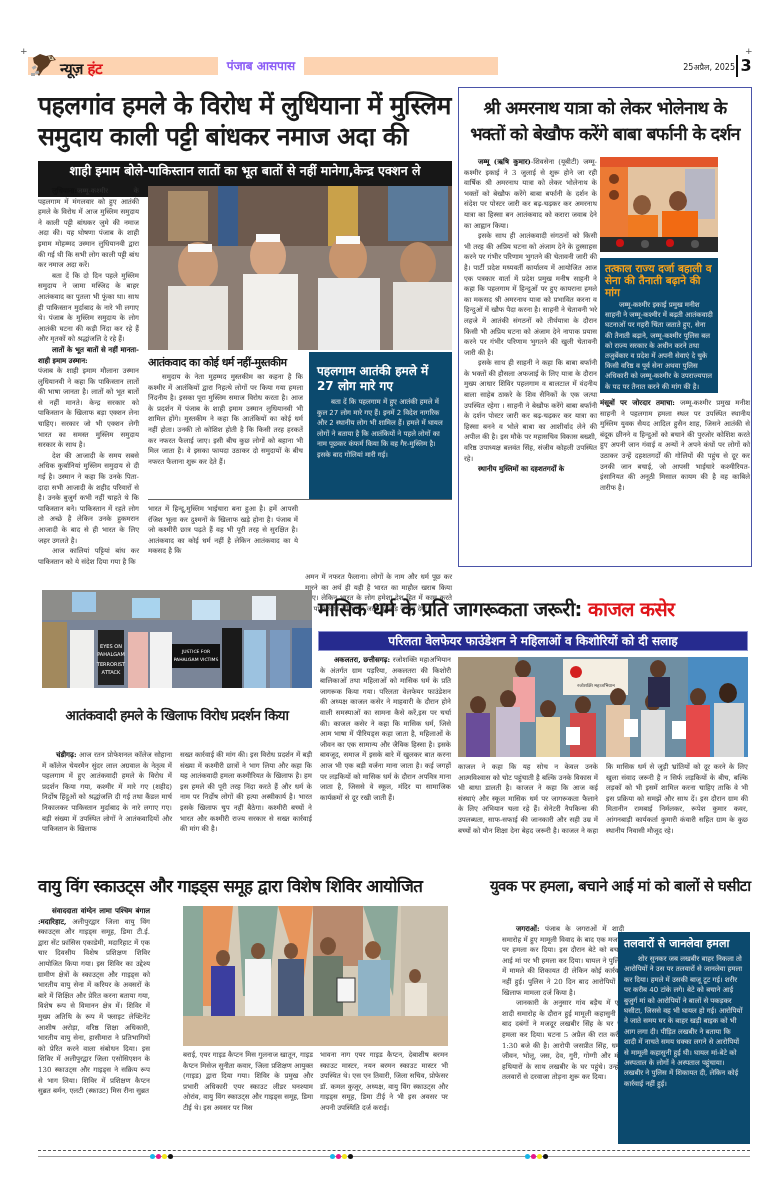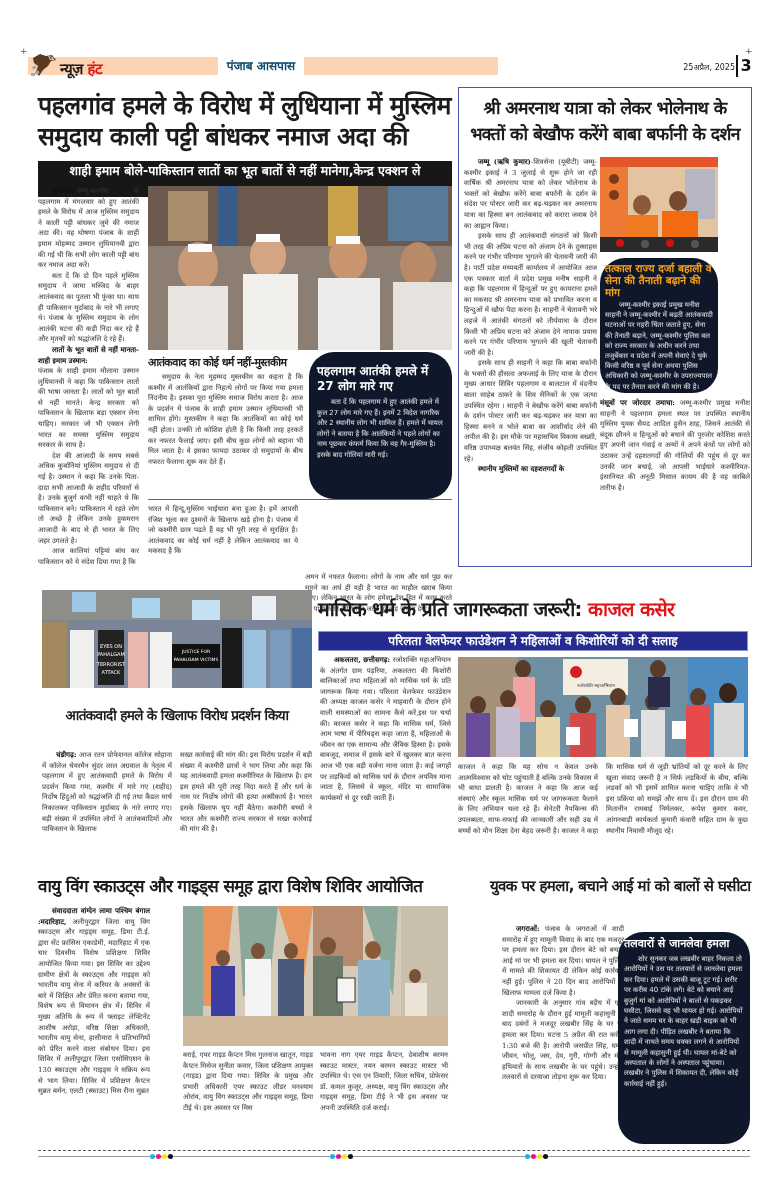--- a/index.html
+++ b/index.html
@@ -8,34 +8,34 @@
   .abs { position: absolute; }
   .crop { position: absolute; color: #555; font-family: "DejaVu Sans", sans-serif; font-size: 9px; line-height: 9px; }
 
   
   .masthead { left: 28px; top: 57px; width: 470px; height: 18px; background: #fdd3b1; }
   .brand { left: 30px; top: 52px; height: 26px; display: flex; align-items: flex-end; }
   .eagle { width: 28px; height: 26px; position: relative; }
   .brand-text { font-family: "DejaVu Sans", sans-serif; font-weight: bold; font-size: 15px; margin-left: 2px; letter-spacing: -0.5px; }
   .brand-text .b1 { color: #1a1a1a; margin-top: 41px; }
   .brand-text .b2 { color: #e0161b; }
-  .section-label { left: 218px; top: 57px; width: 86px; height: 18px; background: #fff; font-family: "DejaVu Sans", sans-serif; font-weight: bold; font-size: 12px; text-align: center; line-height: 18px; color: #0c4a6e; }
+  .section-label { left: 218px; top: 57px; width: 86px; height: 18px; background: #fff; font-family: "DejaVu Sans", sans-serif; font-weight: bold; font-size: 12px; text-align: center; line-height: 18px; color: #8b5cf6; }
   .date { left: 660px; top: 57px; width: 75px; height: 18px; font-family: "DejaVu Sans", sans-serif; font-size: 8px; line-height: 22px; text-align: right; color: #222; }
   .pageno { left: 736px; top: 55px; width: 18px; height: 22px; border-left: 2px solid #111; font-family: "DejaVu Sans", sans-serif; font-weight: bold; font-size: 16px; line-height: 22px; text-align: center; color: #111; }
 
   .hl { font-family: "DejaVu Sans", sans-serif; font-weight: bold; color: #1b1b1b; letter-spacing: -0.6px; }
   .body-text { font-family: "DejaVu Serif", serif; font-size: 7px; line-height: 10.6px; color: #333; text-align: justify; }
   .body-text b { color: #111; }
   .indent { text-indent: 14px; }
 
   .blackbar { background: #171717; color: #fff; font-family: "DejaVu Sans", sans-serif; font-weight: bold; text-align: center; }
   .bluebar { background: #262b8f; color: #fff; font-family: "DejaVu Sans", sans-serif; font-weight: bold; text-align: center; border: 1px solid #8a8fd0; }
 
   .photo { overflow: hidden; }
-  .darkbox { background: #0f172a; color: #eaeaea; border-radius: 25px; }
+  .darkbox { background: #0c4a6e; color: #eaeaea; }
   .darkbox .t { color: #f7a21b; font-family: "DejaVu Sans", sans-serif; font-weight: bold; }
   .darkbox .t.white { color: #fff; }
   .darkbox p { font-family: "DejaVu Sans", sans-serif; font-size: 7px; line-height: 10.6px; color: #e8e8e8; }
 
   .bluebox { border: 1.5px solid #4a54a8; }
   .rule { background: #666; height: 1px; }
   .dashrule { border-top: 1px dashed #555; height: 0; }
   .regmarks { display: flex; gap: 1px; }
   .regmarks span { width: 5px; height: 5px; border-radius: 50%; display: inline-block; }
 </style>

